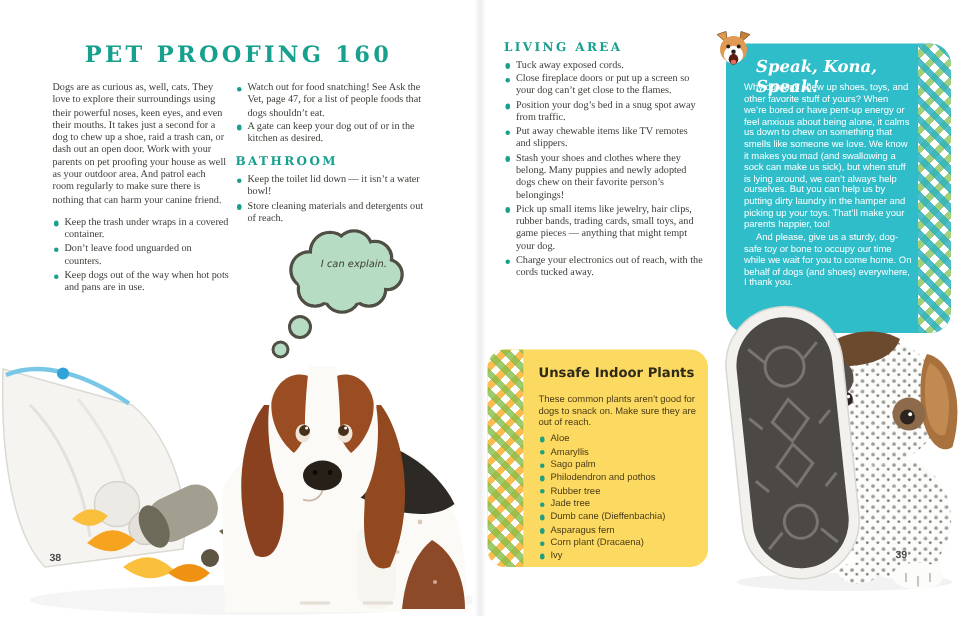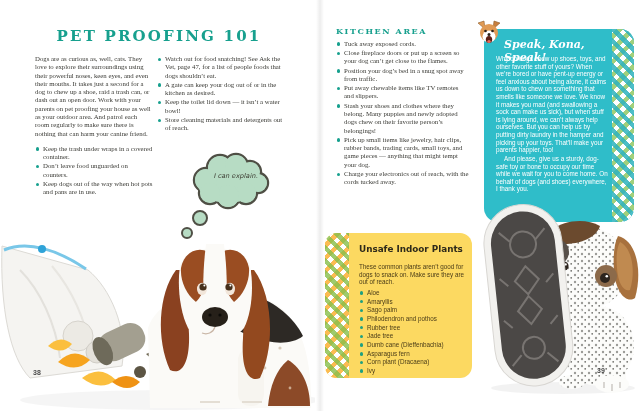--- a/index.html
+++ b/index.html
@@ -106,36 +106,37 @@
   
   .photo { position:absolute; }
   .basset-photo { left:0;   top:228px; width:315px; height:183px; z-index:4; }
   .puppy-photo  { left:468px; top:196px; width:172px; height:199px; z-index:3; }
 </style>
 </head>
 <body>
 
 <div class="spread">
 
-  <h1 class="page-title">PET PROOFING 101</h1>
+  <h1 class="page-title">PET PROOFING 160</h1>
 
   <div class="col col1">
     <p class="intro">Dogs are as curious as, well, cats. They love to explore their surroundings using their powerful noses, keen eyes, and even their mouths. It takes just a second for a dog to chew up a shoe, raid a trash can, or dash out an open door. Work with your parents on pet proofing your house as well as your outdoor area. And patrol each room regularly to make sure there is nothing that can harm your canine friend.</p>
     <ul class="bullets">
       <li>Keep the trash under wraps in a covered container.</li>
       <li>Don’t leave food unguarded on counters.</li>
       <li>Keep dogs out of the way when hot pots and pans are in use.</li>
     </ul>
   </div>
 
   <div class="col col2">
     <ul class="bullets">
       <li>Watch out for food snatching! See Ask the Vet, page 47, for a list of people foods that dogs shouldn’t eat.</li>
       <li>A gate can keep your dog out of or in the kitchen as desired.</li>
     </ul>
+    <h2 class="section-head">BATHROOM</h2>
     <ul class="bullets">
       <li>Keep the toilet lid down — it isn’t a water bowl!</li>
       <li>Store cleaning materials and detergents out of reach.</li>
     </ul>
   </div>
 
   <div class="bubble-wrap">
     <svg width="100" height="92" viewBox="0 0 100 92">
       <g stroke="#4f4f45" stroke-width="2.4" fill="#b7dcc4">
         <ellipse cx="50" cy="32" rx="30" ry="19"></ellipse>
@@ -222,21 +223,21 @@
         <path d="M200,174 h20 M242,174 h20" stroke="#e4ded4" stroke-width="2"></path>
       </g>
     </svg>
   </div>
 
   <div class="page-num pn-left">38</div>
 
   <div class="spine"></div>
 
   <div class="col col3">
-    <h2 class="section-head">KITCHEN AREA</h2>
+    <h2 class="section-head">LIVING AREA</h2>
     <ul class="bullets">
       <li>Tuck away exposed cords.</li>
       <li>Close fireplace doors or put up a screen so your dog can’t get close to the flames.</li>
       <li>Position your dog’s bed in a snug spot away from traffic.</li>
       <li>Put away chewable items like TV remotes and slippers.</li>
     </ul>
     <ul class="bullets">
       <li>Stash your shoes and clothes where they belong. Many puppies and newly adopted dogs chew on their favorite person’s belongings!</li>
       <li>Pick up small items like jewelry, hair clips, rubber bands, trading cards, small toys, and game pieces — anything that might tempt your dog.</li>
       <li>Charge your electronics out of reach, with the cords tucked away.</li>

